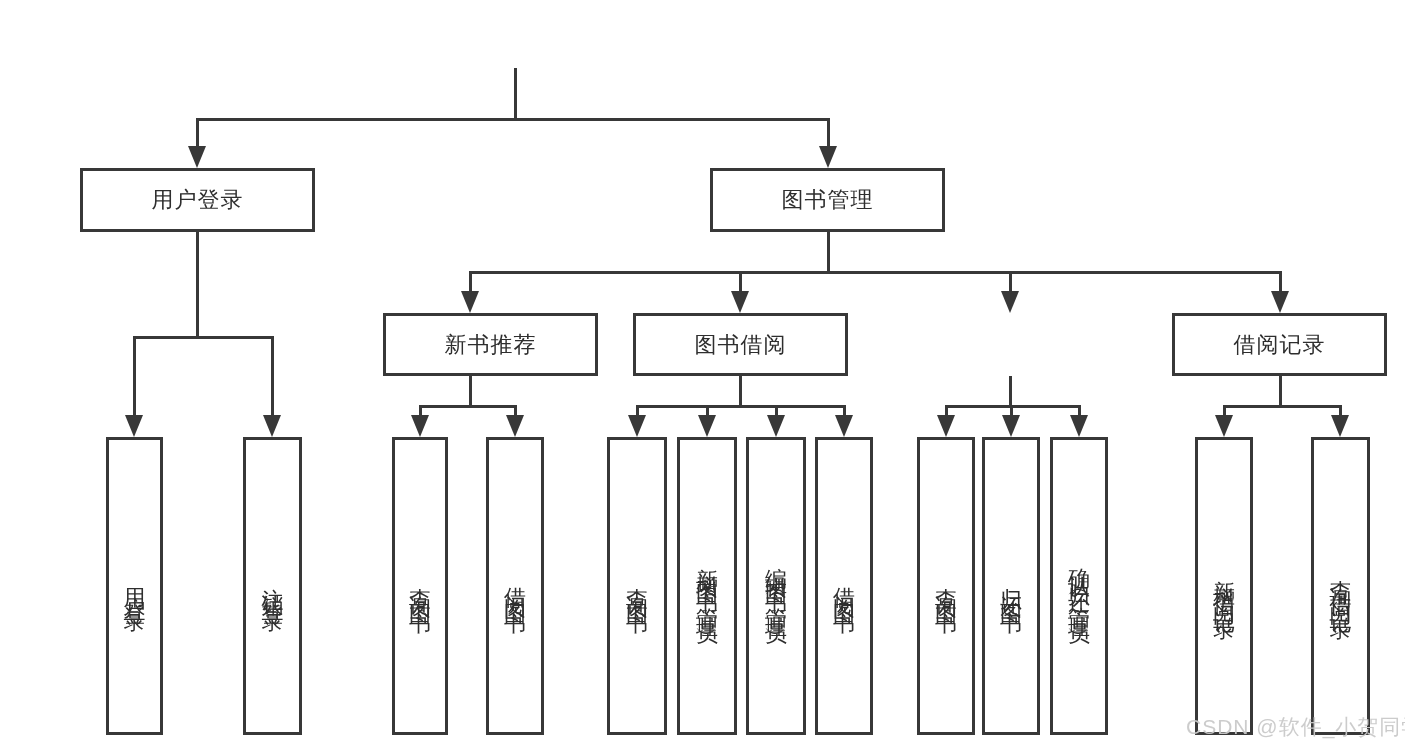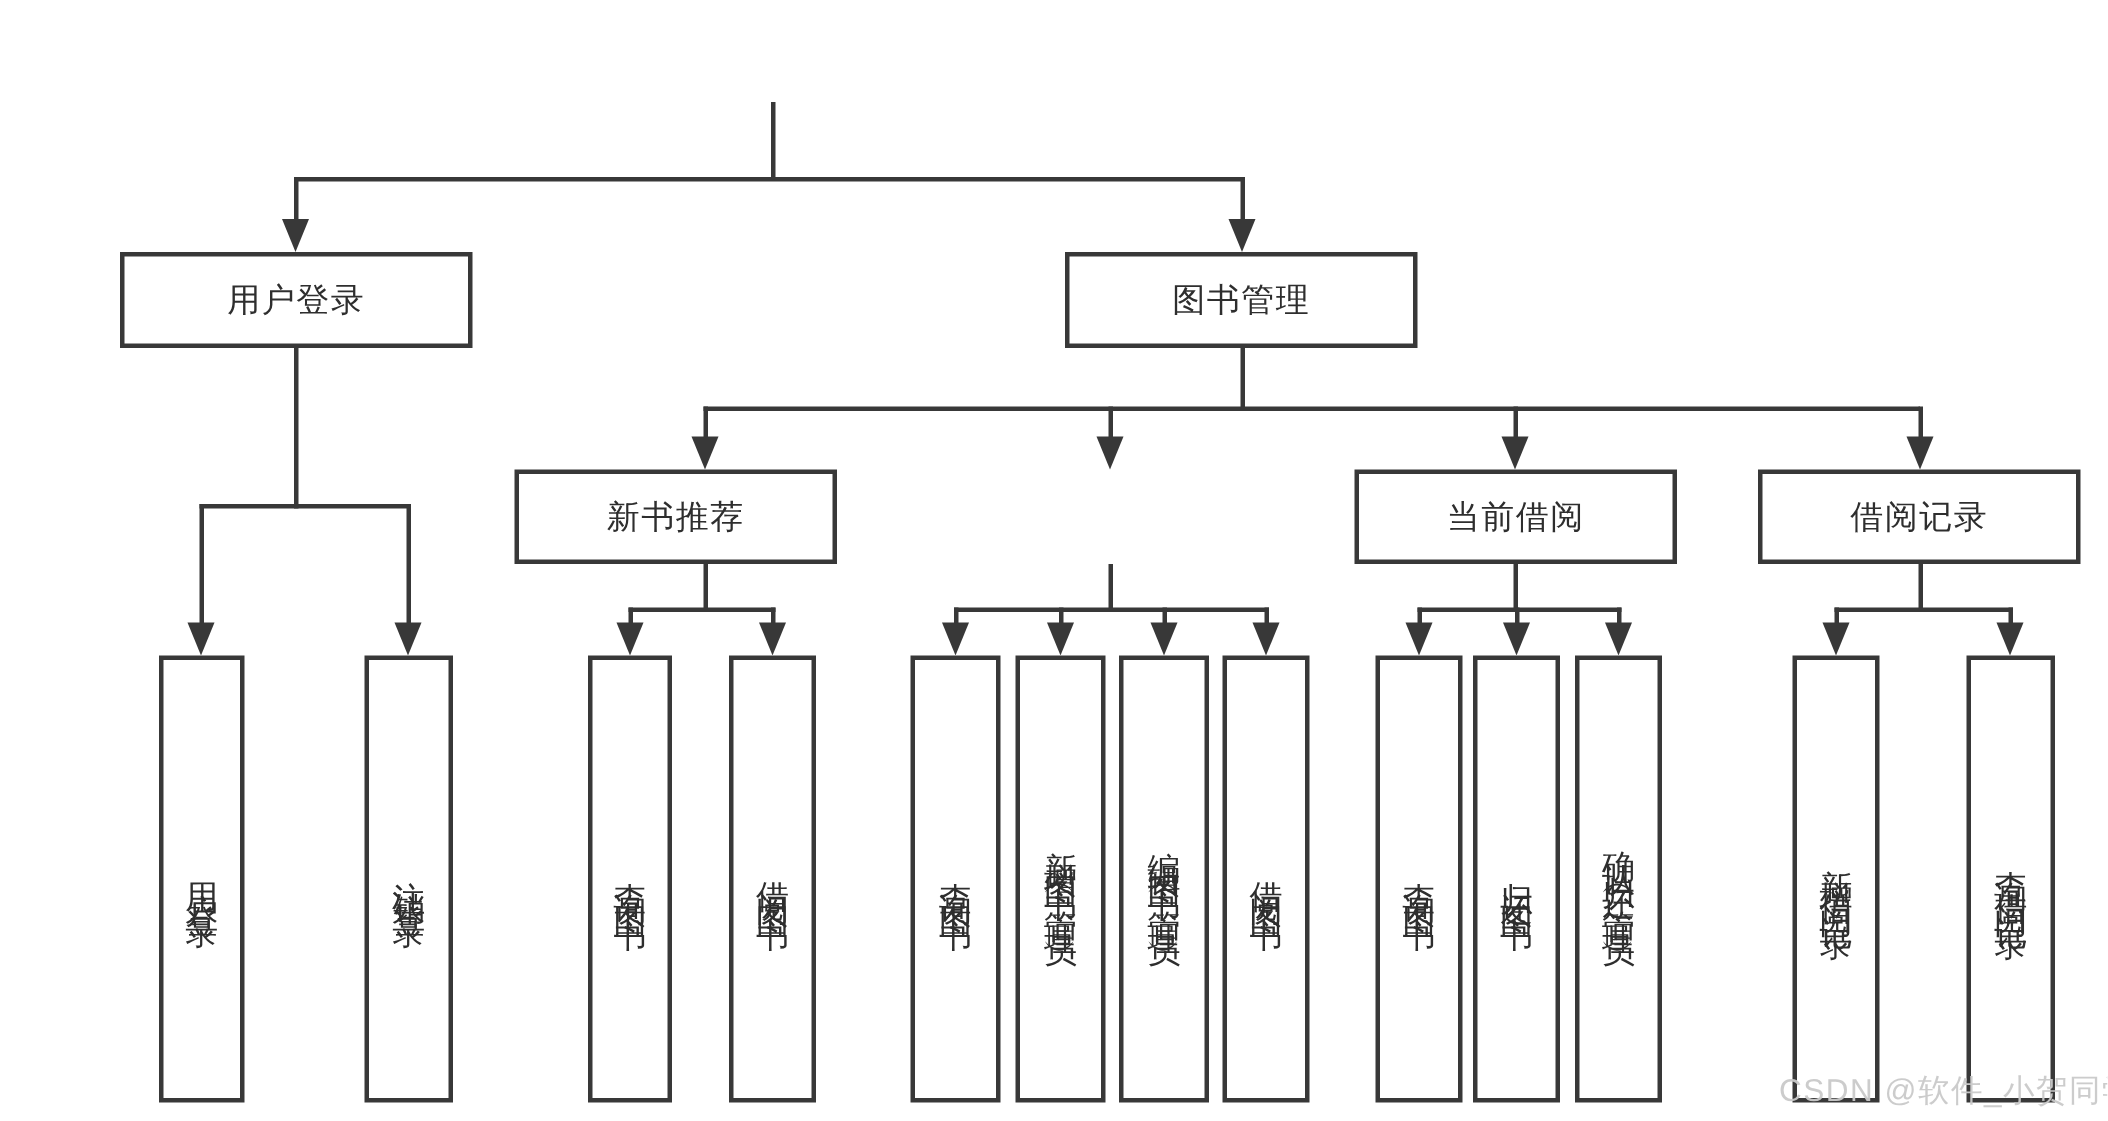--- a/index.html
+++ b/index.html
@@ -62,25 +62,25 @@
   <div class="hline" style="left:469px;top:271px;width:811px;"></div>
   <div class="vline" style="left:469px;top:271px;height:24px;"></div>
   <div class="arrow" style="left:461px;top:291px;"></div>
   <div class="vline" style="left:739px;top:271px;height:24px;"></div>
   <div class="arrow" style="left:731px;top:291px;"></div>
   <div class="vline" style="left:1009px;top:271px;height:24px;"></div>
   <div class="arrow" style="left:1001px;top:291px;"></div>
   <div class="vline" style="left:1279px;top:271px;height:24px;"></div>
   <div class="arrow" style="left:1271px;top:291px;"></div>
 
-  <div class="box lvl3" style="left:343px;">
+  <div class="box lvl3" style="left:383px;">
     <span>新书推荐</span>
   </div>
-  <div class="box lvl3" style="left:903px;">
-    <span>当前借阅</span>
+  <div class="box lvl3" style="left:633px;">
+    <span>图书借阅</span>
   </div>
   <div class="box lvl3" style="left:1172px;">
     <span>借阅记录</span>
   </div>
 
   <div class="vline" style="left:469px;top:376px;height:32px;"></div>
   <div class="hline" style="left:419px;top:405px;width:98px;"></div>
   <div class="vline" style="left:419px;top:405px;height:14px;"></div>
   <div class="arrow" style="left:411px;top:415px;"></div>
   <div class="vline" style="left:514px;top:405px;height:14px;"></div>

